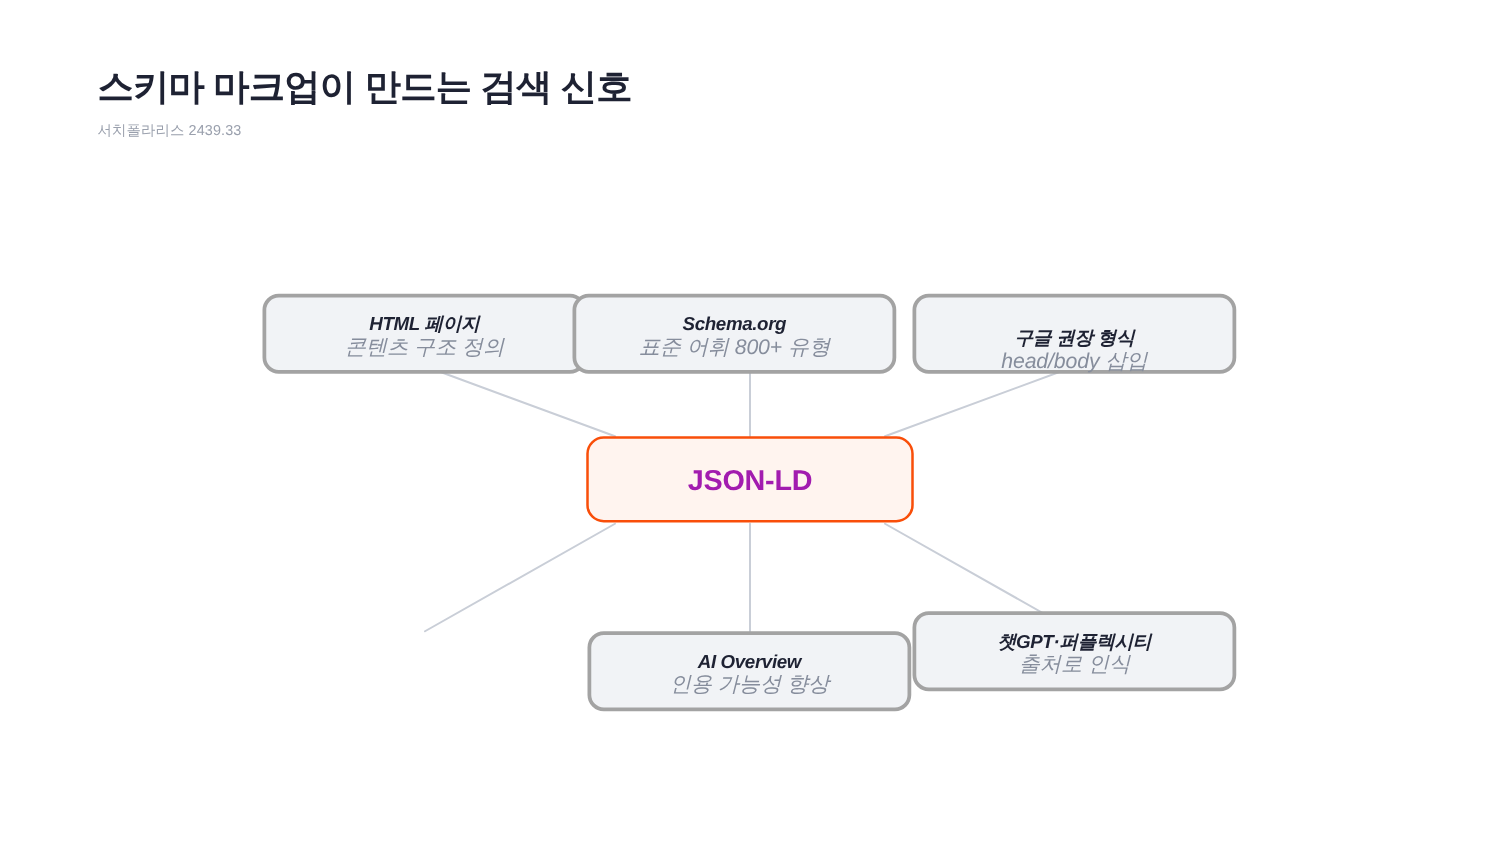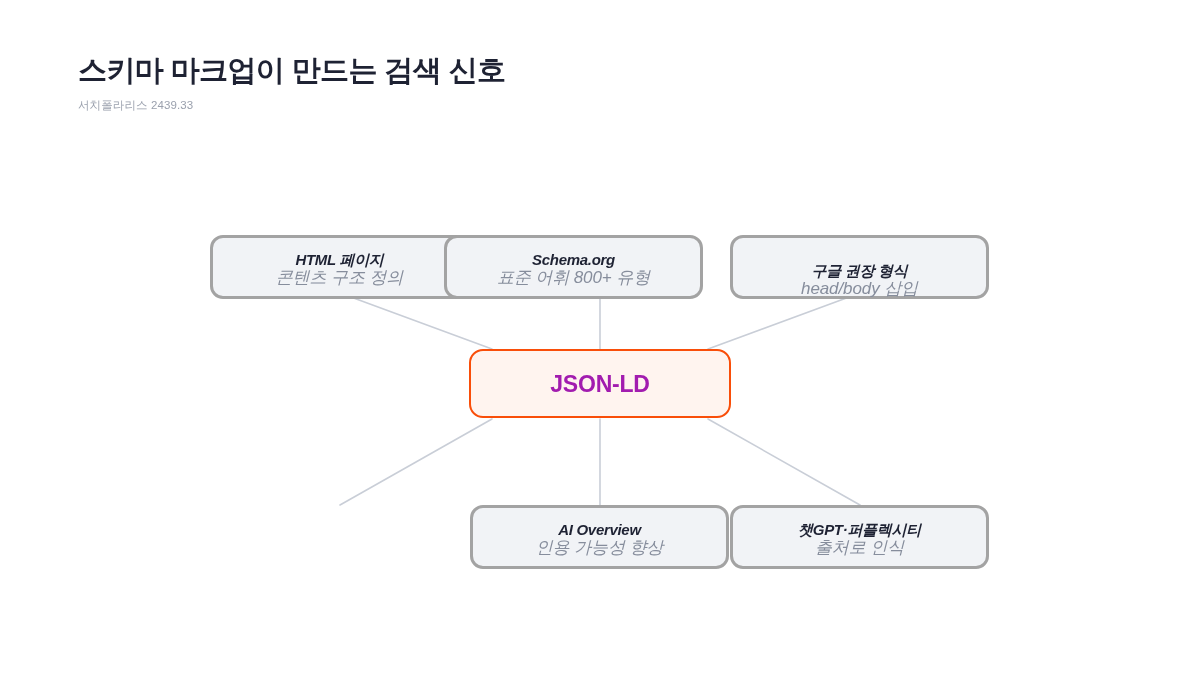--- a/index.html
+++ b/index.html
@@ -99,26 +99,26 @@
     font-size: 17px;
     line-height: 14px;
     font-weight: 400;
     letter-spacing: -0.1px;
     color: #868d9c;
     white-space: nowrap;
   }
 
   
   #node-html    { left: 210px; top: 235px; }
-  #node-schema  { left: 444px; top: 235px; }
+  #node-schema  { left: 458px; top: 235px; }
   #node-google  { left: 730px; top: 235px; justify-content: flex-end; }
   
   #node-rich    { left: 210px; top: 505px; }
   #node-aio     { left: 470px; top: 505px; }
-  #node-chatgpt { left: 730px; top: 505px; }
+  #node-chatgpt { left: 730px; top: 489px; }
 
   
   #node-center {
     left: 469px;
     top: 349px;
     width: 262px;
     height: 69px;
     background: #fff4ef;
     border: 2.5px solid #f94e09;
     border-radius: 14px;

